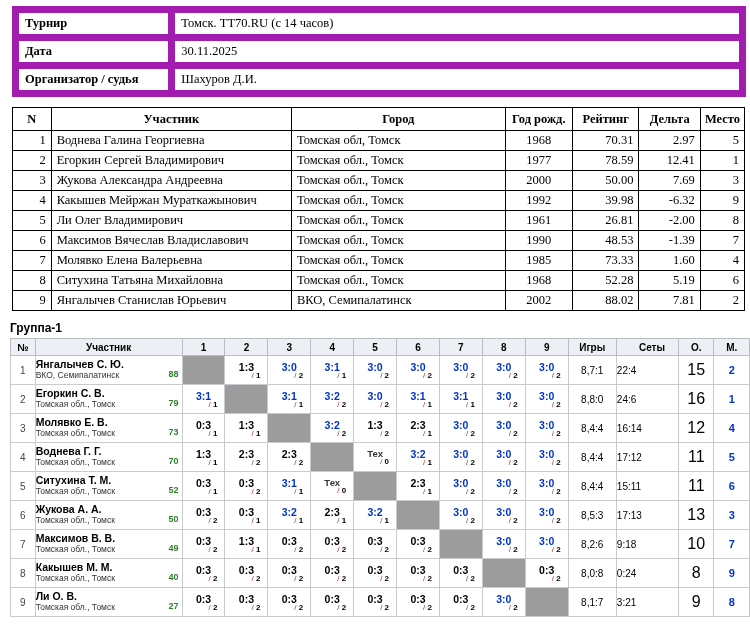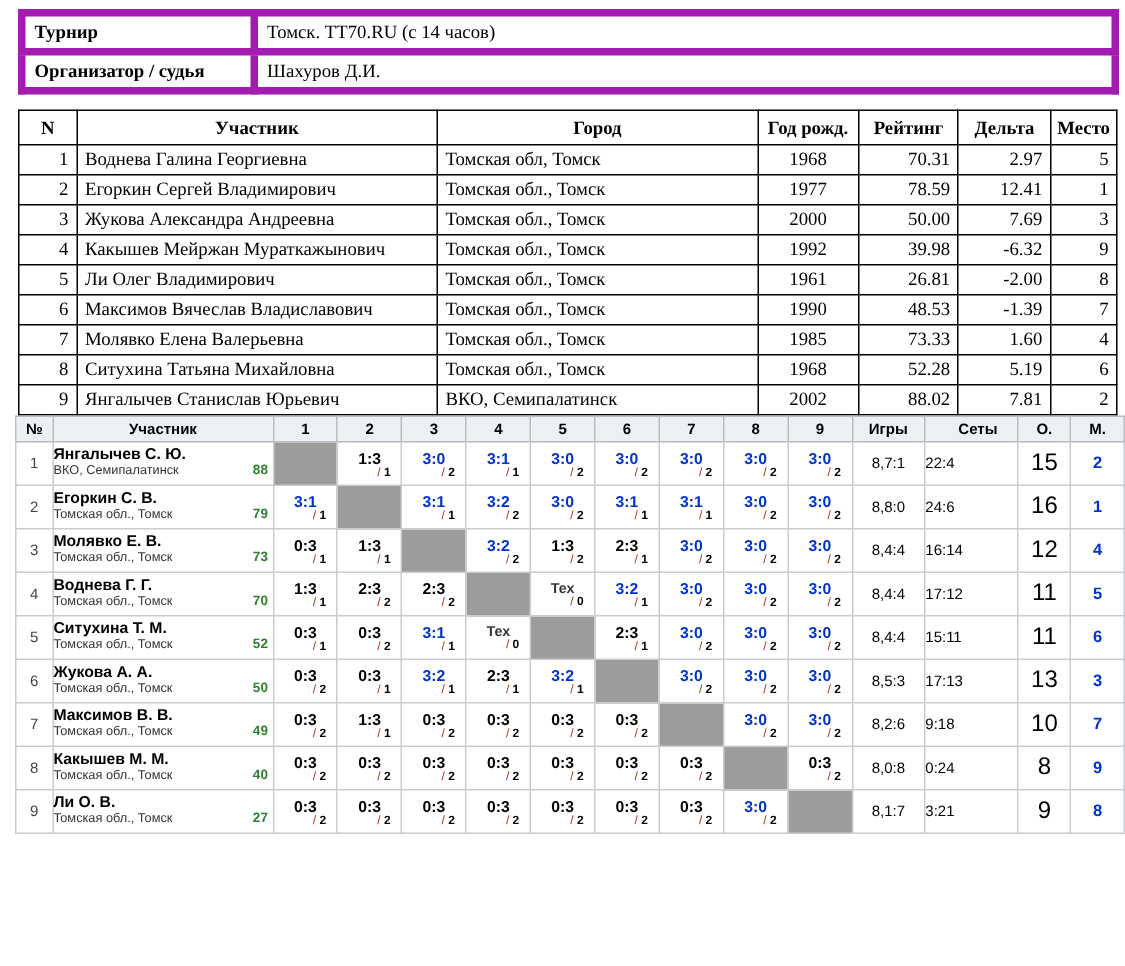--- a/index.html
+++ b/index.html
@@ -1,21 +1,21 @@
 <!DOCTYPE html>
 <html><head>
 <meta charset="utf-8">
 <style>
   html,body{margin:0;padding:0;background:#ffffff;}
   body{width:750px;height:644px;font-family:"Liberation Serif",serif;font-size:12px;color:#000;}
   .wrap{padding:6px 4px 0 4px;}
 
   
   table.info{border-collapse:collapse;margin:0 0 0 8px;}
-  table.info td{border:5px solid #a21caf;padding:2px 6px;font-family:"Liberation Serif",serif;font-size:12.5px;height:17px;}
+  table.info td{border:7px solid #a21caf;padding:2px 6px;font-family:"Liberation Serif",serif;font-size:12.5px;height:17px;}
   table.info td.k{font-weight:bold;width:140px;}
   table.info td.v{width:572px;}
 
   
   table.part{border-collapse:collapse;margin:10px 0 0 8px;width:733px;}
   table.part th{border:1px solid #000;font-weight:bold;font-size:12.5px;padding:2px 4px;height:18px;}
   table.part td{border:1px solid #000;font-size:12.5px;padding:1px 5px;height:17px;}
   .c{text-align:center;margin-top:39px;}
   .r{text-align:right;}
   .l{text-align:left;}
@@ -50,20 +50,24 @@
 
 <div class="wrap">
 
   <table class="info">
     <tbody id="info-body">
         <tr>
           <td class="k">Турнир</td>
           <td class="v">Томск. TT70.RU (с 14 часов)</td>
         </tr>
         <tr>
+          <td class="k">Дата</td>
+          <td class="v">30.11.2025</td>
+        </tr>
+        <tr>
           <td class="k">Организатор / судья</td>
           <td class="v">Шахуров Д.И.</td>
         </tr>
       </tbody>
   </table>
 
   <table class="part">
     <thead>
         <tr id="part-head">
           <th style="width: 34px;">N</th>
@@ -153,20 +157,21 @@
           <td class="l">Янгалычев Станислав Юрьевич</td>
           <td class="l">ВКО, Семипалатинск</td>
           <td class="c">2002</td>
           <td class="r">88.02</td>
           <td class="r">7.81</td>
           <td class="r">2</td>
         </tr>
       </tbody>
   </table>
 
+  <div class="grp-title">Группа-1</div>
 
   <table class="grp">
     <thead>
         <tr id="grp-head">
           <th style="width: 18px;">№</th>
           <th style="width: 132px;">Участник</th>
           <th style="width: 35px;">1</th>
           <th style="width: 35px;">2</th>
           <th style="width: 35px;">3</th>
           <th style="width: 35px;">4</th>

